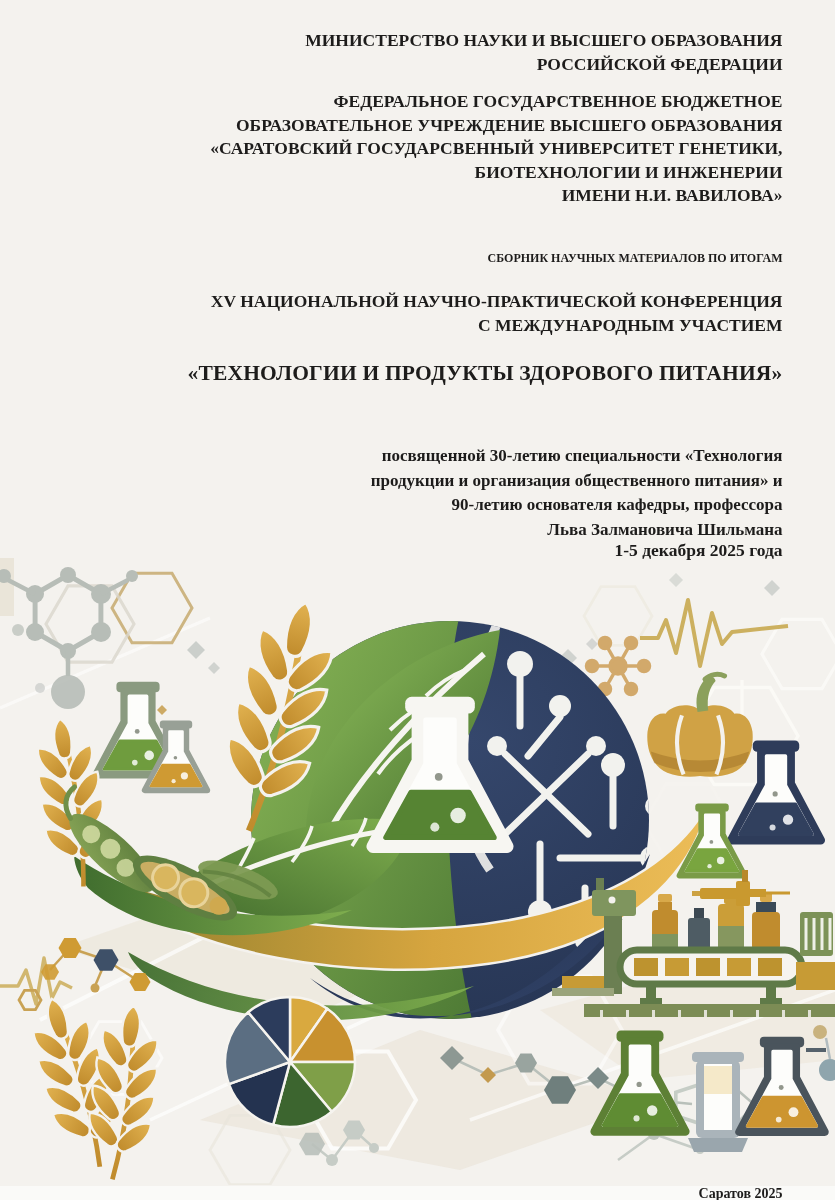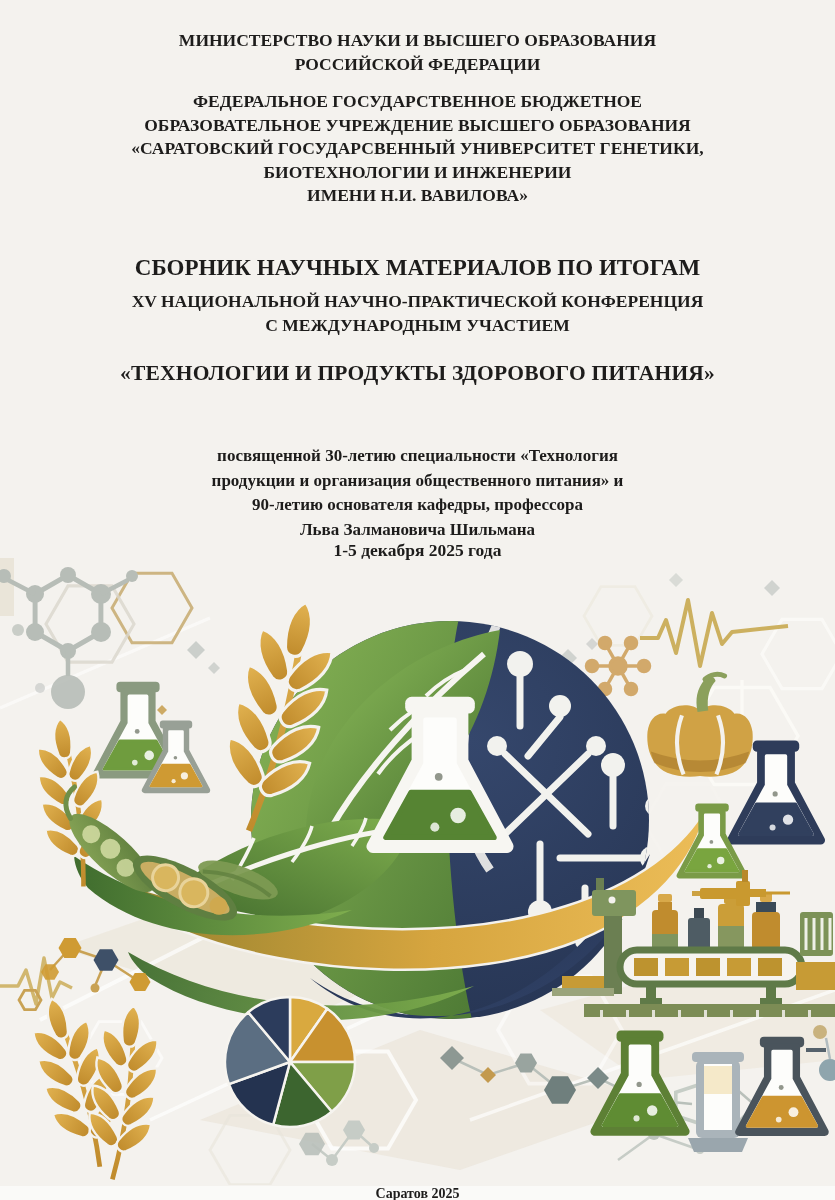--- a/index.html
+++ b/index.html
@@ -1,22 +1,22 @@
 <!DOCTYPE html>
 <html><head>
 <meta charset="utf-8">
 <style>
   html,body{margin:0;padding:0;background:#e9e8e4;}
   .page{position:relative;width:835px;height:1200px;overflow:hidden;background:#f4f2ee;
         font-family:"Liberation Serif","DejaVu Serif",serif;color:#1d1c1b;margin:0 auto;}
-  .tb{position:absolute;left:50%;transform:translateX(-50%);width:730px;text-align:center;
+  .tb{position:absolute;left:50%;transform:translateX(-50%);width:730px;text-align:right;
       font-weight:bold;white-space:pre-line;}
   .t-ministry{top:29px;font-size:17.5px;line-height:23.5px;}
   .t-institution{top:90px;font-size:17.5px;line-height:23.5px;}
-  .t-collection{top:247px;font-size:23px;line-height:23.5px;margin-top:9px;}
+  .t-collection{top:247px;font-size:12px;line-height:23.5px;}
   .t-conference{top:290px;font-size:17.5px;line-height:23.5px;}
   .t-title{top:360px;font-size:21.5px;line-height:27px;letter-spacing:.2px;}
   .t-dedication{top:420px;font-size:17px;line-height:24.5px;margin-top:24px;}
   .t-dates{top:540px;font-size:17.5px;}
   .t-footer{top:1186px;font-size:14px;z-index:3;}
   .art{position:absolute;left:0;top:558px;width:835px;height:627px;z-index:1;}
   .bottom-strip{position:absolute;left:0;top:1186px;width:835px;height:14px;background:#fafaf8;z-index:2;}
 </style>
 </head>
 <body>

